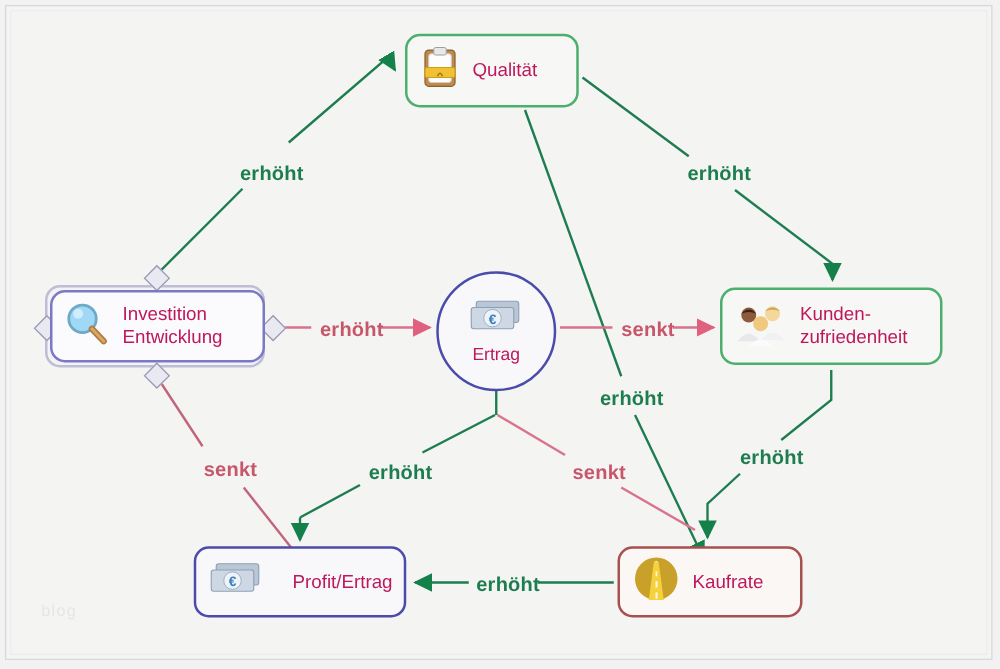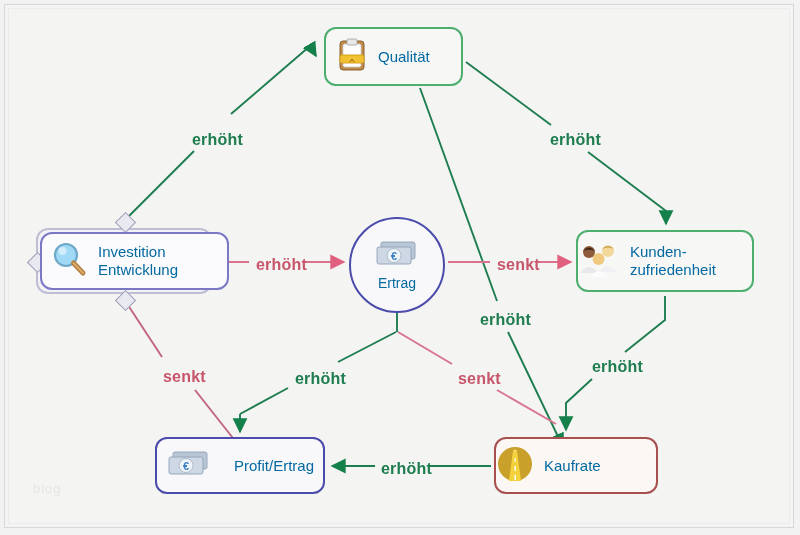--- a/index.html
+++ b/index.html
@@ -24,34 +24,34 @@
     border:1px solid #ececec;background:#f4f4f3;box-sizing:border-box;
   }
   svg#edges{position:absolute;left:0;top:0;width:800px;height:535px;}
   .node{
     position:absolute;box-sizing:border-box;
     display:flex;align-items:center;justify-content:flex-start;
     background:#f7f7f6;
   }
   .node-rect{border-radius:12px;}
   .node-label{
-    font-size:15px;color:#0369a1;line-height:1.18;
+    font-size:15px;color:#be185d;line-height:1.18;
     white-space:pre-line;
   }
   .ico{flex:0 0 auto;display:block;}
   
   #node-qualitaet{left:324px;top:27px;width:139px;height:59px;border:2px solid #4caf6d;padding-left:10px;}
-  #node-investition{left:40px;top:232px;width:189px;height:58px;border:2px solid #7b79c6;padding-left:8px;background:#fbfbfd;}
+  #node-investition{left:40px;top:232px;width:172px;height:58px;border:2px solid #7b79c6;padding-left:8px;background:#fbfbfd;}
   #node-investition-outer{
     position:absolute;left:36px;top:228px;width:176px;height:66px;
     border:2px solid #bdbdd4;border-radius:12px;background:#f3f3f6;box-sizing:border-box;
   }
-  #node-kunden{left:576px;top:230px;width:178px;height:62px;border:2px solid #4caf6d;}
+  #node-kunden{left:576px;top:230px;width:178px;height:62px;border:2px solid #4caf6d;padding-left:10px;}
   #node-profit{left:155px;top:437px;width:170px;height:57px;border:2px solid #4b4bab;padding-left:10px;background:#f8f8fb;}
-  #node-kaufrate{left:494px;top:437px;width:164px;height:57px;border:2px solid #a85050;padding-left:0;background:#fbf7f5;}
+  #node-kaufrate{left:494px;top:437px;width:148px;height:57px;border:2px solid #a85050;padding-left:10px;background:#fbf7f5;}
   #node-preis{
     left:349px;top:217px;width:96px;height:96px;border-radius:50%;
     border:2px solid #4b4bab;background:#f8f8fb;
     display:flex;flex-direction:column;align-items:center;justify-content:center;
   }
   #node-preis .node-label{font-size:14px;margin-top:2px;text-align:center;}
   .handle{
     position:absolute;width:13px;height:13px;background:#e9e9f2;
     border:1px solid #9a9ab4;transform:rotate(45deg);
   }

